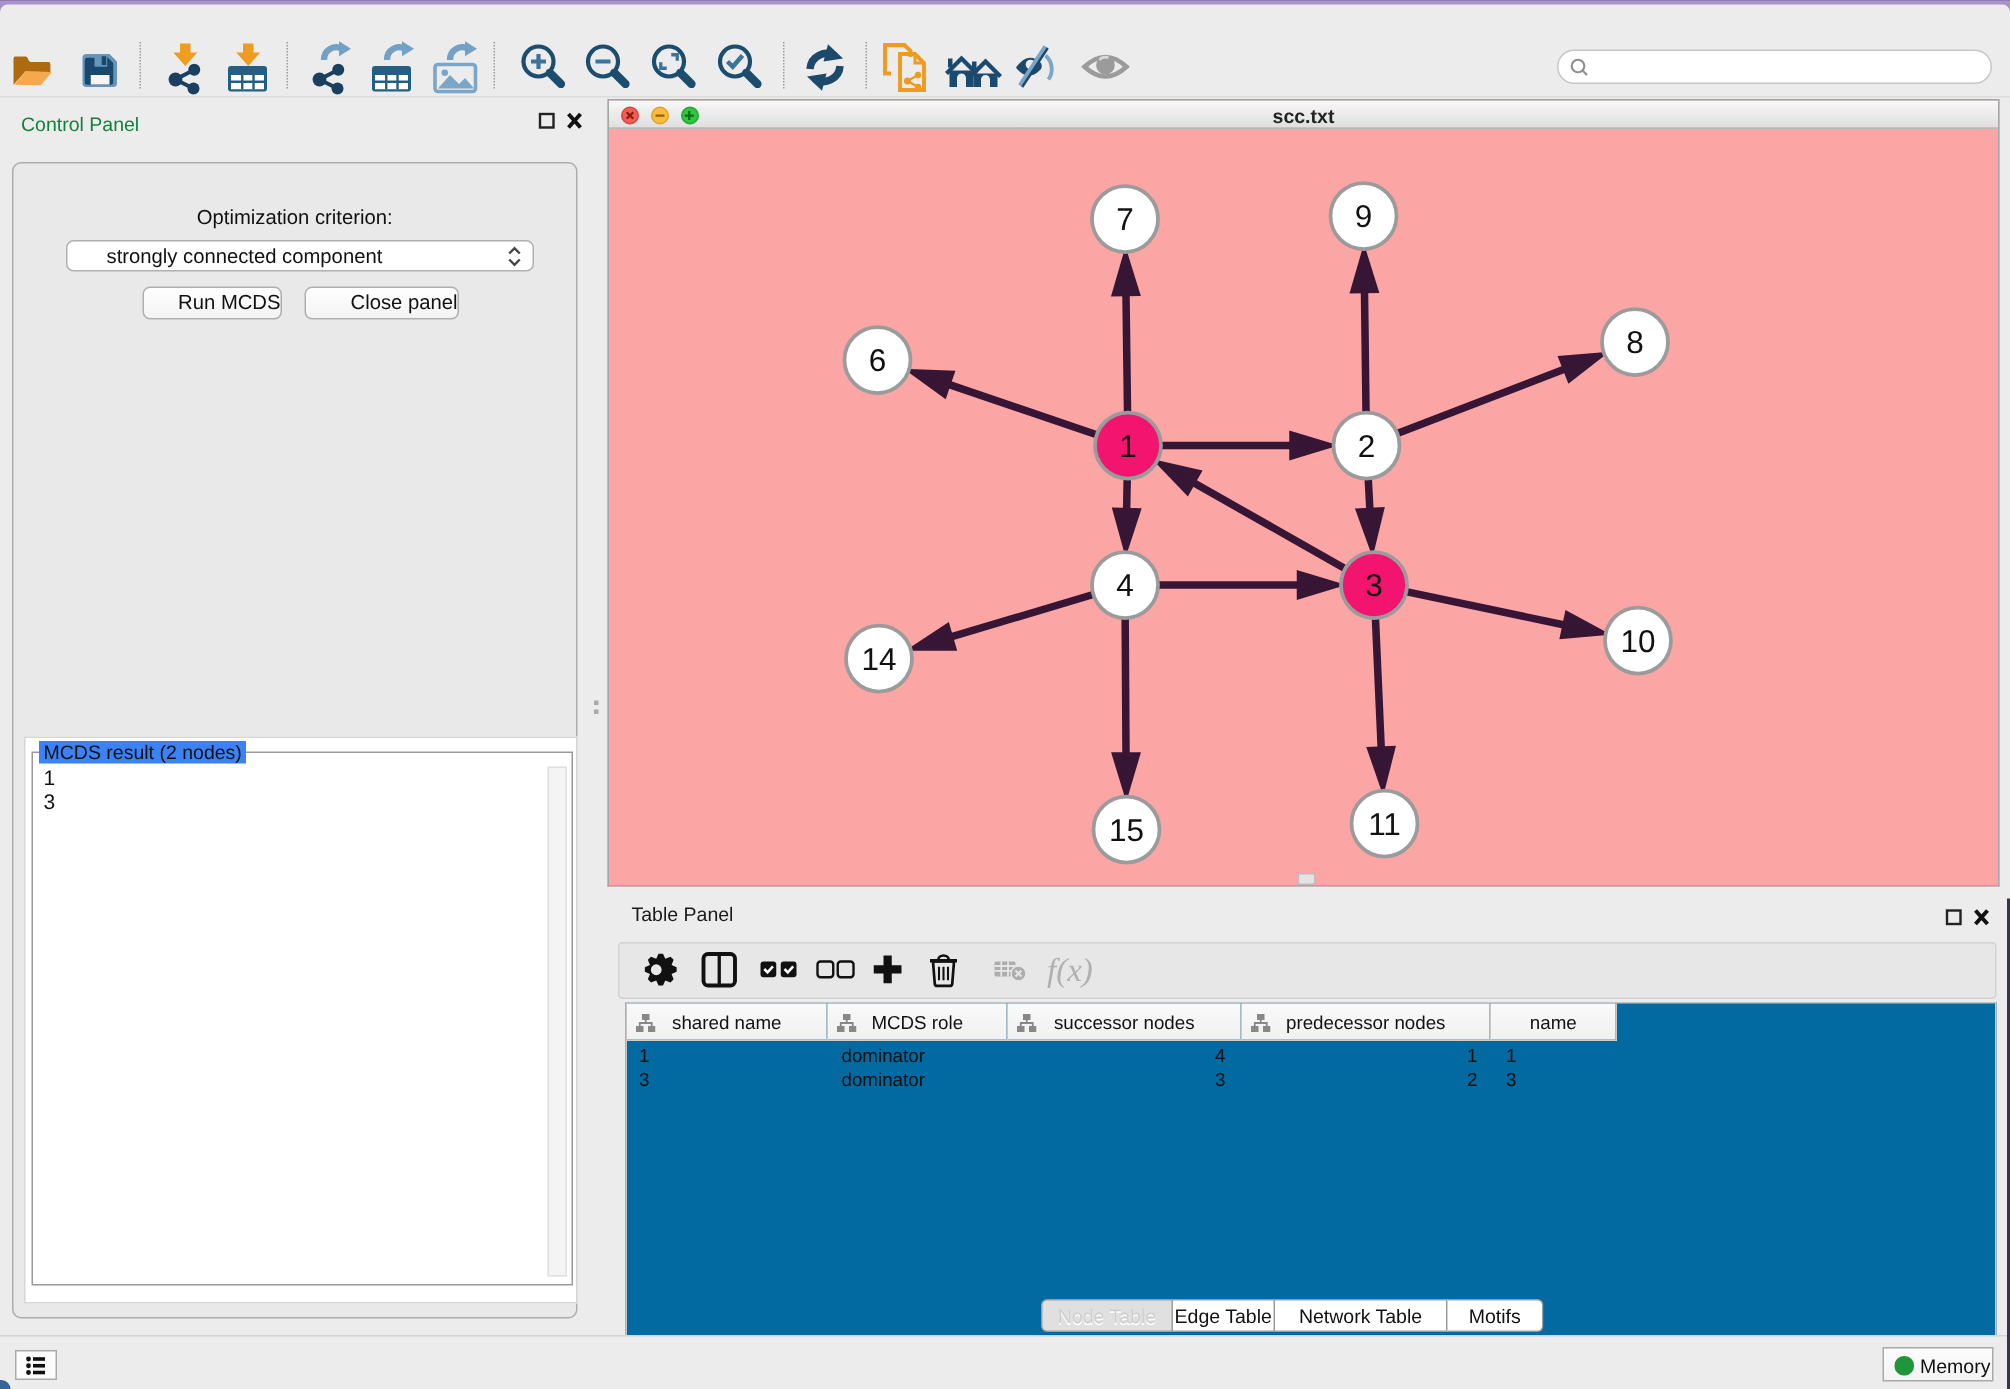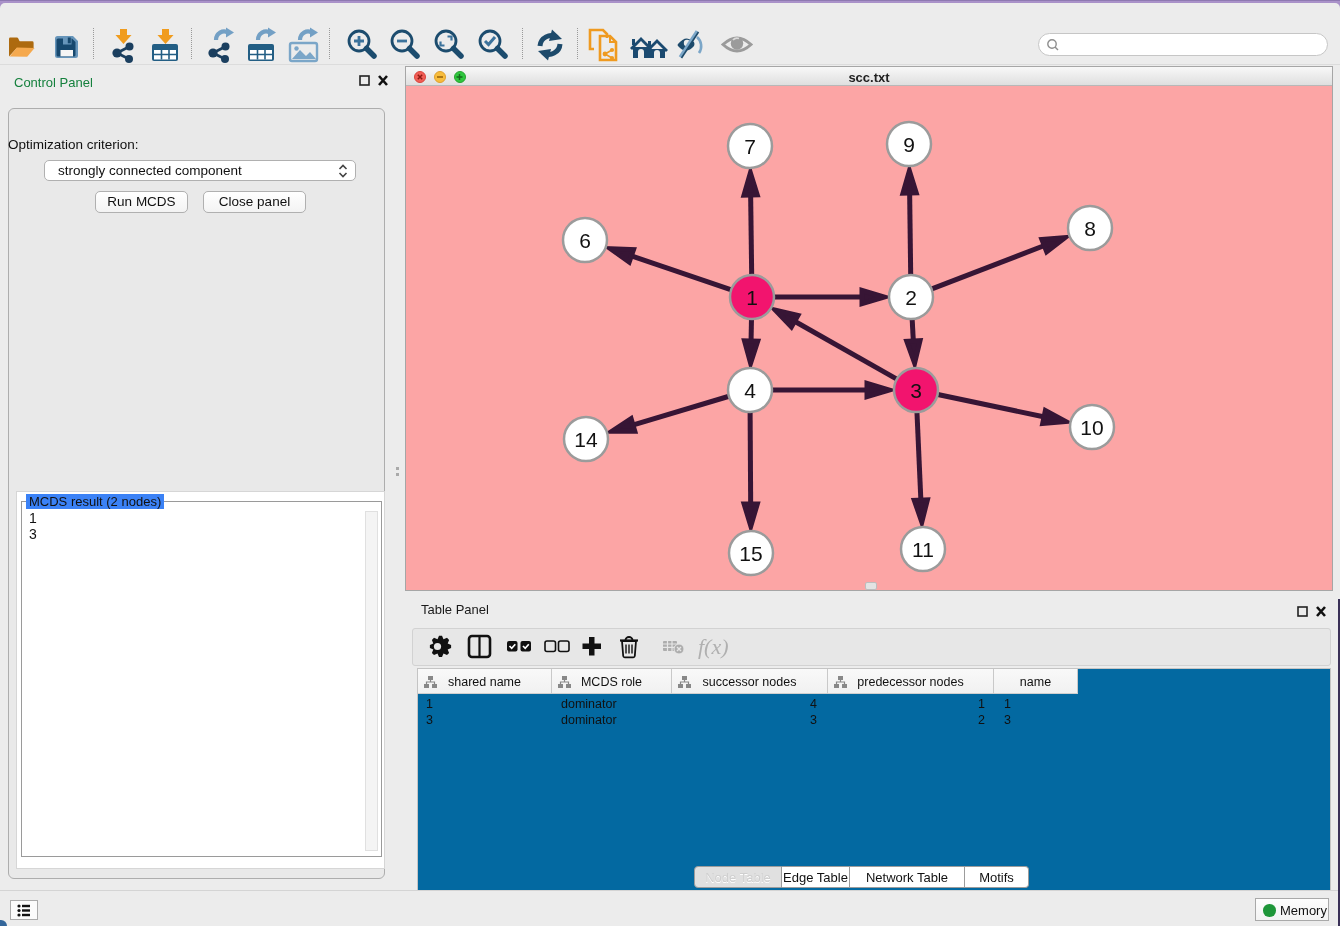--- a/index.html
+++ b/index.html
@@ -15,22 +15,22 @@
 #searchbox{position:absolute;left:1038px;top:10px;width:290px;height:23px;background:#fff;border:1px solid #c6c6c6;border-radius:12px}
 
 #ctrlpanel{position:absolute;left:0;top:63px;width:392px;height:824px}
 #cp-title{position:absolute;left:14px;top:9px;font-size:13px;color:#15803d}
 #cp-inner{position:absolute;left:8px;top:42px;width:377px;height:771px;background:#e9e9e9;border:1px solid #adadad;border-radius:6px}
 .tabrow{position:absolute;display:flex}
 .tab{height:22px;line-height:21px;text-align:center;font-size:13px;background:#fff;border:1px solid #9c9c9c;border-left:none;white-space:nowrap;overflow:hidden}
 .tab.first{border-left:1px solid #9c9c9c;border-radius:4px 0 0 4px}
 .tab.last{border-radius:0 4px 4px 0}
 .tab.sel{background:#e0e0e0;color:#cfcfcf;text-shadow:0 1px 0 #fff}
-#cp-combo{position:absolute;left:44px;top:94px;width:312px;height:21px;background:#fff;border:1px solid #b0b0b0;border-radius:5px;font-size:13.5px;line-height:19px;padding-left:13px}
-.cpbtn{position:absolute;top:125px;height:22px;background:linear-gradient(#ffffff,#f3f3f3);border:1px solid #b0b0b0;border-radius:5px;font-size:13.5px;line-height:20px;text-align:center}
+#cp-combo{position:absolute;left:44px;top:94px;width:312px;height:21px;background:#fff;border:1px solid #b0b0b0;border-radius:5px;font-size:13.5px;line-height:19px;padding-left:26px}
+.cpbtn{position:absolute;top:125px;height:22px;background:linear-gradient(#ffffff,#f3f3f3);border:1px solid #b0b0b0;border-radius:5px;font-size:13.5px;line-height:20px;text-align:right}
 #mcds-white{position:absolute;left:16px;top:425px;width:369px;height:378px;background:#fff;border:1px solid #d6d6d6}
 #mcds-group{position:absolute;left:4px;top:9px;width:361px;height:356px;border:1px solid #9a9a9a}
 #mcds-label{position:absolute;left:4px;top:-8px;background:#3b82f6;padding:0 3px;font-size:13px}
 #mcds-scroll{position:absolute;right:3px;top:9px;width:13px;height:340px;background:#f4f4f4;border:1px solid #e0e0e0}
 #divgrip{position:absolute;left:396px;top:464px;width:4px;height:10px}
 
 #netwin{position:absolute;left:405px;top:63px;width:928px;height:525px;background:#fca5a5;border:1px solid #a6a6a6;border-top:none}
 #nettitle{position:absolute;left:0;top:0;width:926px;height:20px;background:linear-gradient(#f8f8f8,#dfdfdf);border-top:1px solid #a6a6a6;border-bottom:1px solid #b8b8b8;}
 #nettitle .txt{position:absolute;top:3px;width:100%;text-align:center;font-size:13px;font-weight:bold;color:#222}
 .mtl{position:absolute;top:3.5px;width:12px;height:12px;border-radius:50%}
@@ -188,21 +188,21 @@
       </svg>
     </div>
   </div>
   <div id="ctrlpanel">
     <div id="cp-title">Control Panel</div>
     <svg style="position:absolute;left:358px;top:8px" width="34" height="14" viewBox="0 0 34 14">
       <rect x="2" y="2" width="9" height="9" fill="none" stroke="#222" stroke-width="1.6"></rect>
       <path d="M21,2 L29,11 M29,2 L21,11" stroke="#111" stroke-width="2.6"></path>
     </svg>
     <div id="cp-inner"></div>
-    <div style="position:absolute;left:8px;top:71px;width:377px;text-align:left;font-size:13.5px">Optimization criterion:</div>
+    <div style="position:absolute;left:8px;top:71px;width:377px;text-align:center;font-size:13.5px">Optimization criterion:</div>
     <div id="cp-combo">strongly connected component
       <svg style="position:absolute;right:7px;top:3px" width="10" height="14" viewBox="0 0 10 14">
         <path d="M1.5,5 L5,1.5 L8.5,5" fill="none" stroke="#444" stroke-width="1.6"></path>
         <path d="M1.5,9 L5,12.5 L8.5,9" fill="none" stroke="#444" stroke-width="1.6"></path>
       </svg>
     </div>
     <div class="cpbtn" style="left:95px;width:93px">Run MCDS</div>
     <div class="cpbtn" style="left:203px;width:103px">Close panel</div>
     <div id="mcds-white">
       <div id="mcds-group">

